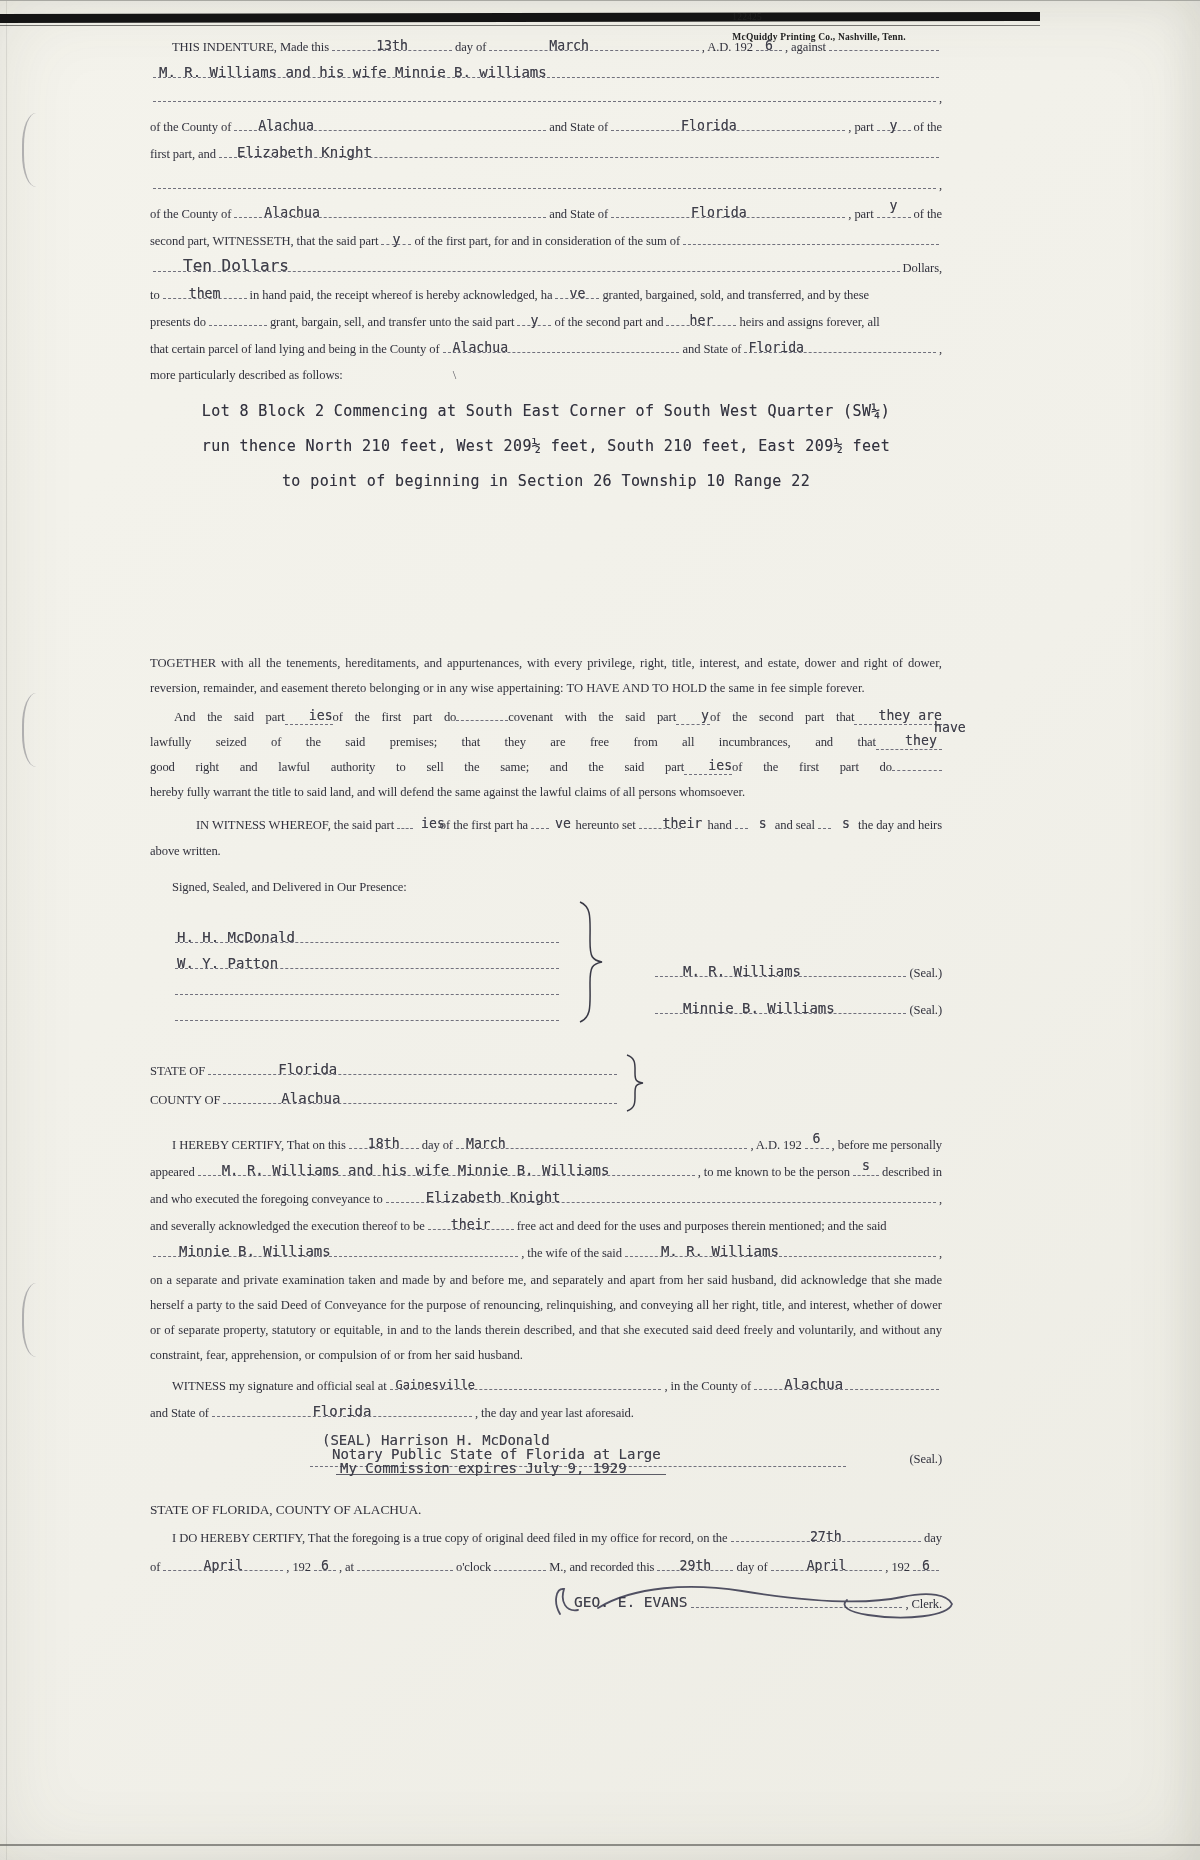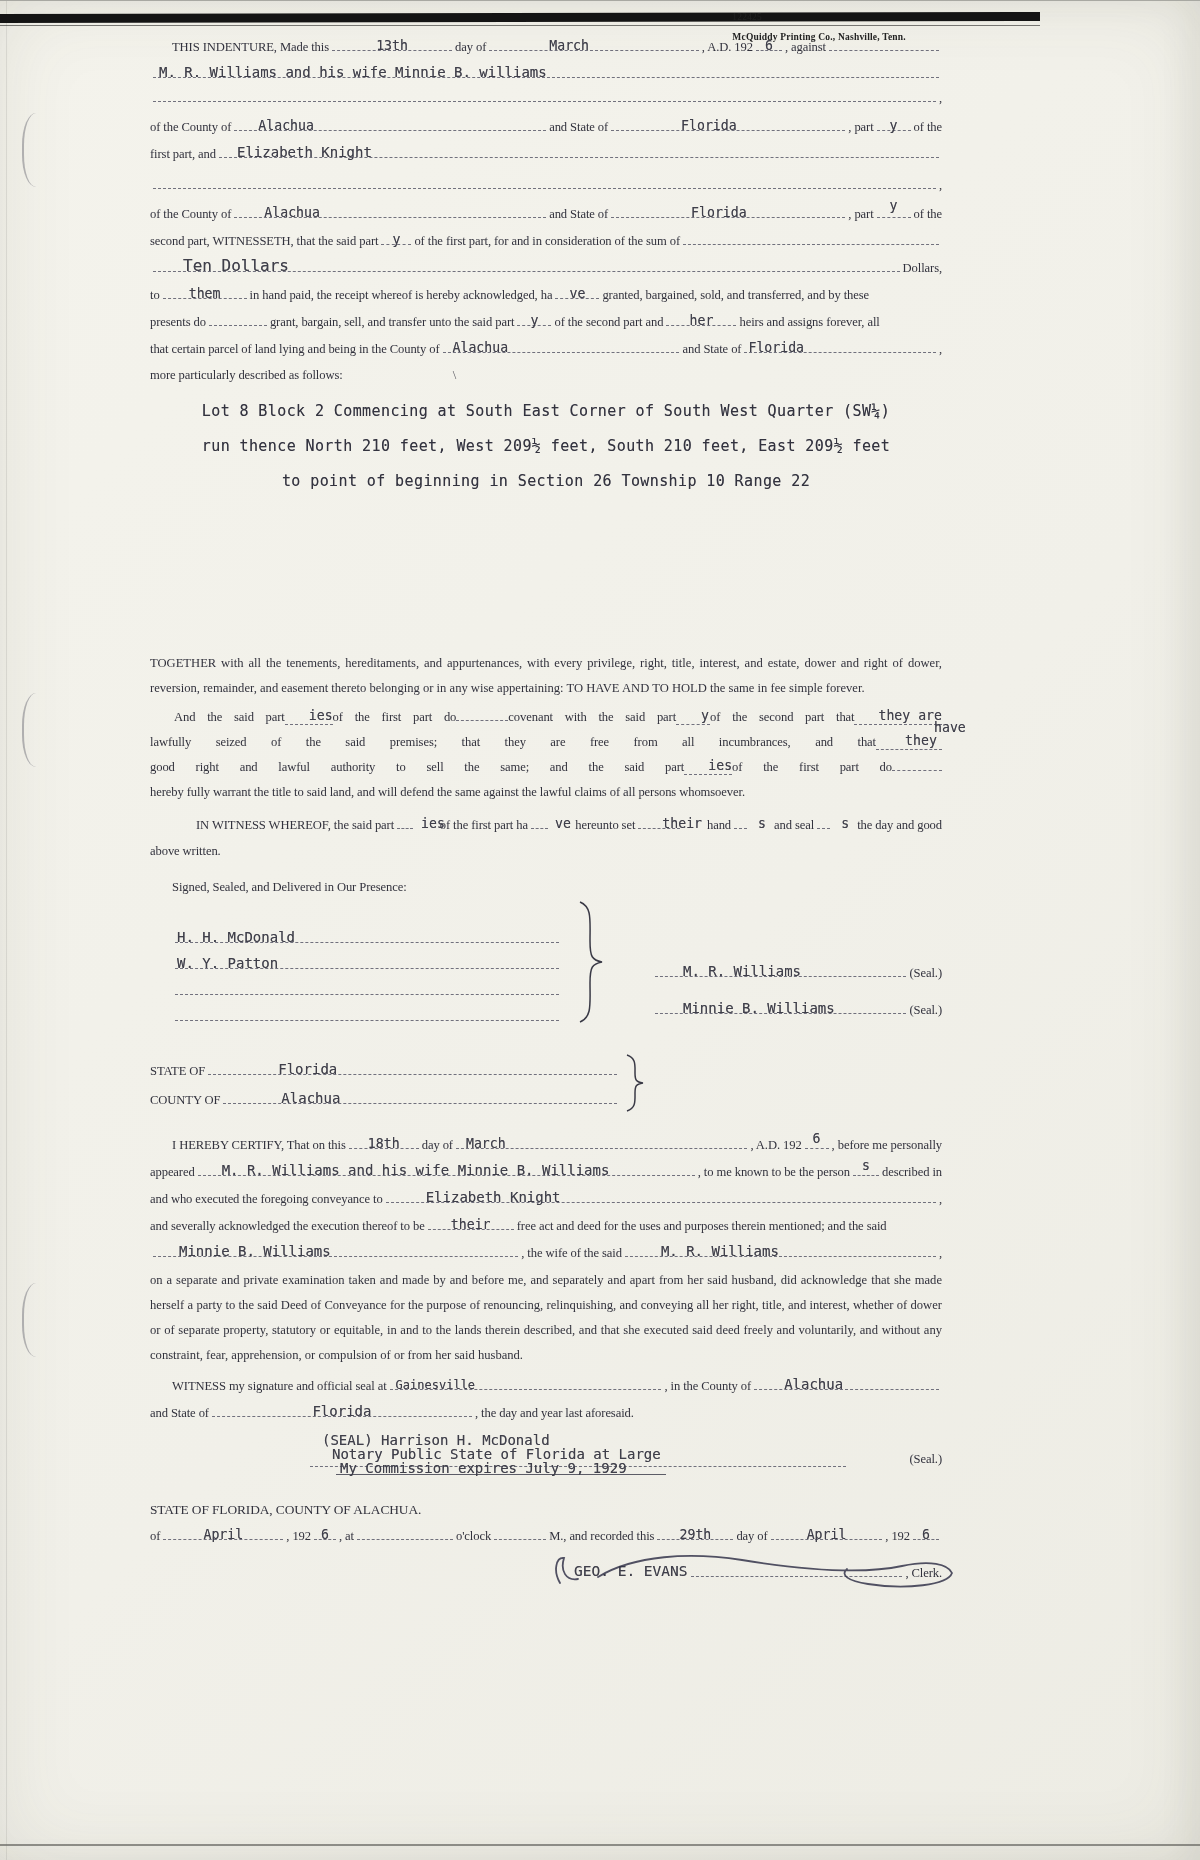--- a/index.html
+++ b/index.html
@@ -162,21 +162,21 @@
       <span class="pr" style="padding-left:22px">IN WITNESS WHEREOF, the said part</span>
       <span class="bl" style="flex-basis:36px"><span class="t">ies</span></span>
       <span class="pr">of the first part ha</span>
       <span class="bl" style="flex-basis:40px"><span class="t">ve</span></span>
       <span class="pr">hereunto set</span>
       <span class="bl" style="flex-basis:96px"><span class="t">their</span></span>
       <span class="pr">hand</span>
       <span class="bl" style="flex-basis:30px"><span class="t">s</span></span>
       <span class="pr">and seal</span>
       <span class="bl" style="flex-basis:30px"><span class="t">s</span></span>
-      <span class="pr">the day and good</span>
+      <span class="pr">the day and heirs</span>
     </div>
     <div class="row">
       <span class="pr">above written.</span>
     </div>
 
     <div class="pr" style="margin:18px 0 10px 22px;font-size:12.6px">Signed, Sealed, and Delivered in Our Presence:</div>
     <div style="display:flex;align-items:flex-end">
       <div style="width:390px;padding-left:22px">
         <div class="row" style="margin-bottom:10px">
           <span class="bl grow tl"><span class="t" style="font-size:14px;padding-left:2px">H. H. McDonald</span></span>
@@ -269,20 +269,25 @@
     <div style="position:relative;height:58px;margin-top:10px">
       <span style="position:absolute;left:160px;right:96px;top:32px;border-bottom:1.2px dashed rgba(70,70,88,.75)"></span>
       <span style="position:absolute;left:186px;width:330px;top:40px;height:1.2px;background:rgba(55,55,70,.8)"></span>
       <span class="t" style="position:absolute;left:172px;top:-2px;font-size:14px">(SEAL) Harrison H. McDonald</span>
       <span class="t" style="position:absolute;left:182px;top:12px;font-size:14px">Notary Public State of Florida at Large</span>
       <span class="t" style="position:absolute;left:190px;top:26px;font-size:14px">My Commission expires July 9, 1929</span>
       <span class="pr seal-lab" style="position:absolute;right:0;top:18px">(Seal.)</span>
     </div>
 
     <div class="pr" style="font-size:13.4px;margin-top:10px">STATE OF FLORIDA, COUNTY OF ALACHUA.</div>
+    <div class="row" style="margin-top:8px">
+      <span class="pr" style="padding-left:22px">I DO HEREBY CERTIFY, That the foregoing is a true copy of original deed filed in my office for record, on the</span>
+      <span class="bl grow"><span class="t">27th</span></span>
+      <span class="pr">day</span>
+    </div>
     <div class="row" style="margin-top:6px">
       <span class="pr">of</span>
       <span class="bl" style="flex-basis:120px"><span class="t">April</span></span>
       <span class="pr">, 192</span>
       <span class="bl" style="flex-basis:22px"><span class="t">6</span></span>
       <span class="pr">, at</span>
       <span class="bl" style="flex-basis:96px"></span>
       <span class="pr">o'clock</span>
       <span class="bl" style="flex-basis:52px"></span>
       <span class="pr">M., and recorded this</span>

